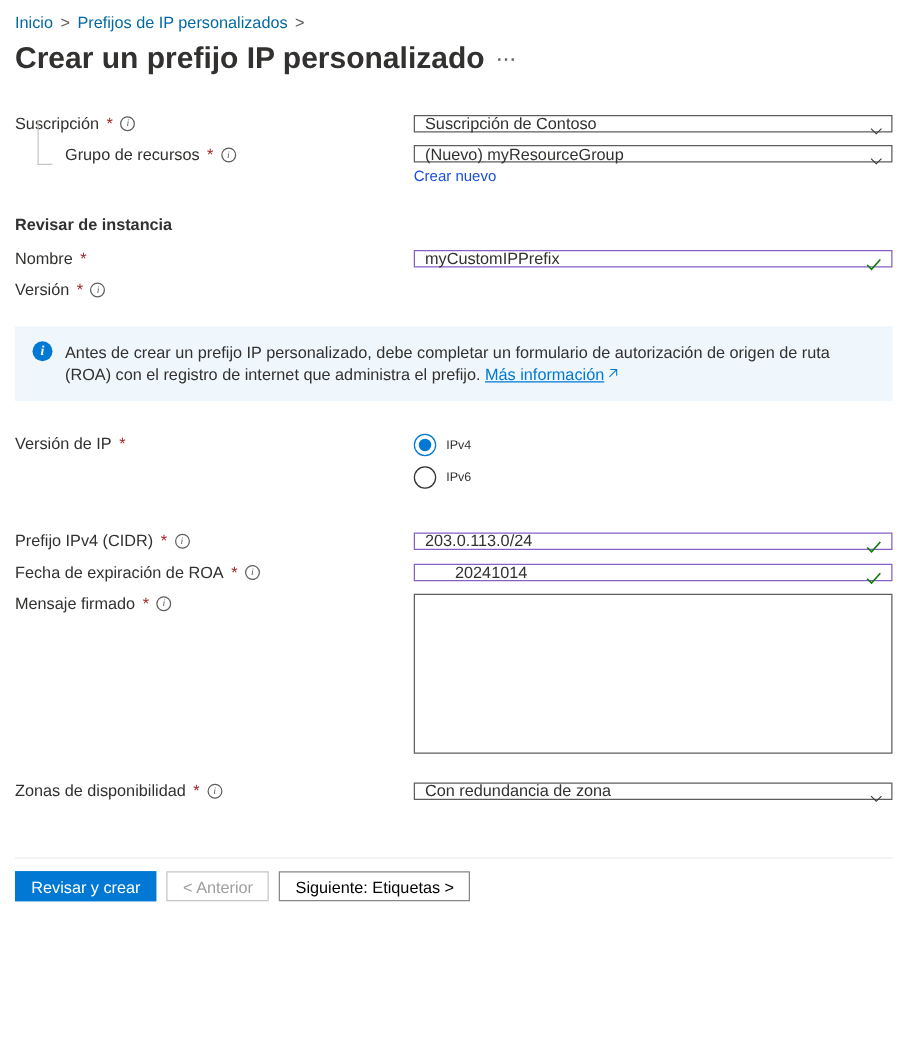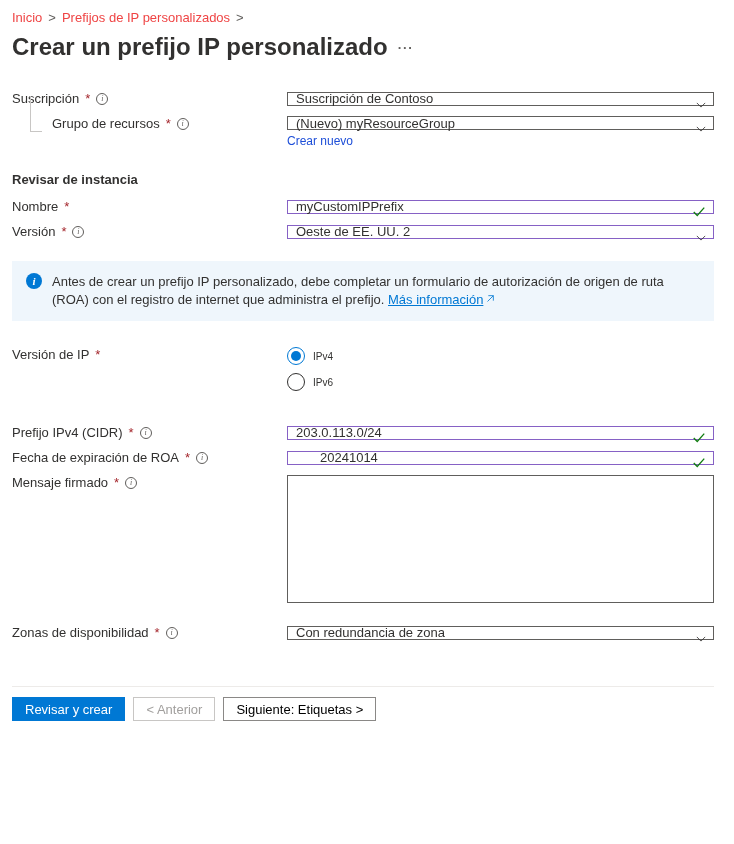--- a/index.html
+++ b/index.html
@@ -1,23 +1,23 @@
 <!DOCTYPE html>
 <html><head>
   <meta charset="utf-8">
   <style>
     * { margin:0; padding:0; box-sizing:border-box; font-family:"Segoe UI",Arial,sans-serif; }
     body { width:734px; background:#fff; color:#323130; font-size:13px; padding:8px 20px 0 12px; }
     .breadcrumb { display:flex; align-items:center; gap:6px; font-size:13px; padding:2px 0 4px 0; }
-    .breadcrumb a { color:#ef4444; text-decoration:none; }
+    .breadcrumb a { color:#0369a1; text-decoration:none; }
     .breadcrumb .chev { color:#605e5c; }
     h1.title { font-size:24px; font-weight:600; color:#323130; padding:4px 0 2px 0; display:flex; align-items:center; gap:10px; }
     .ellipsis { color:#605e5c; font-size:13px; letter-spacing:1px; }
     .form { padding-top:28px; }
-    .row { display:flex; align-items:center; margin-bottom:10px; }
+    .row { display:flex; align-items:center; margin-bottom:10px;gap:44px; }
     .row.align-top { align-items:flex-start; }
     .label-col { width:275px; flex:0 0 275px; display:flex; align-items:center; gap:6px; font-size:13px; color:#323130; position:relative; }
     .indent-line { position:absolute; left:18px; top:-20px; width:12px; height:36px; border-left:1px solid #c8c6c4; border-bottom:1px solid #c8c6c4; }
     .indent-pad { padding-left:40px; }
     .req { color:#a4262c; }
     .info-icon { width:12px; height:12px; border:1px solid #605e5c; border-radius:50%; display:inline-flex; align-items:center; justify-content:center; font-size:8px; color:#605e5c; line-height:1; }
     .info-icon::before { content:"i"; font-style:italic; font-family:Georgia,serif; }
     .field-col { flex:1; position:relative; }
     .select-box, .text-box { width:100%; height:14px; border:1px solid #605e5c; background:#fff; padding:0 28px 0 8px; font-size:13px; color:#323130; display:flex; align-items:center; }
     .purple-border { border:1px solid #8661c5; }
@@ -115,28 +115,20 @@
           </svg></span>
     </div>
   </div>
 
   <div class="row">
     <div class="label-col">
       <span>Versión</span>
       <span class="req">*</span>
       <span class="info-icon"></span>
     </div>
-    <div class="field-col">
-      <div class="select-box purple-border">
-        <span>Oeste de EE. UU. 2</span>
-      </div>
-      <span class="chev-down"><svg viewBox="0 0 12 12">
-            <path d="M1 3.5 L6 8.5 L11 3.5" stroke="#323130" stroke-width="1" fill="none"></path>
-          </svg></span>
-    </div>
   </div>
 
   <div class="info-panel">
     <span class="icn">i</span>
     <div class="msg">
       <span>Antes de crear un prefijo IP personalizado, debe completar un formulario de autorización de origen de ruta (ROA) con el registro de internet que administra el prefijo. </span><a href="#"><span>Más información</span><span class="ext-icon"><svg viewBox="0 0 12 12">
               <path d="M4 2 H10 V8 M10 2 L3 9" stroke="#0078d4" stroke-width="1" fill="none"></path>
             </svg></span></a>
     </div>
   </div>

